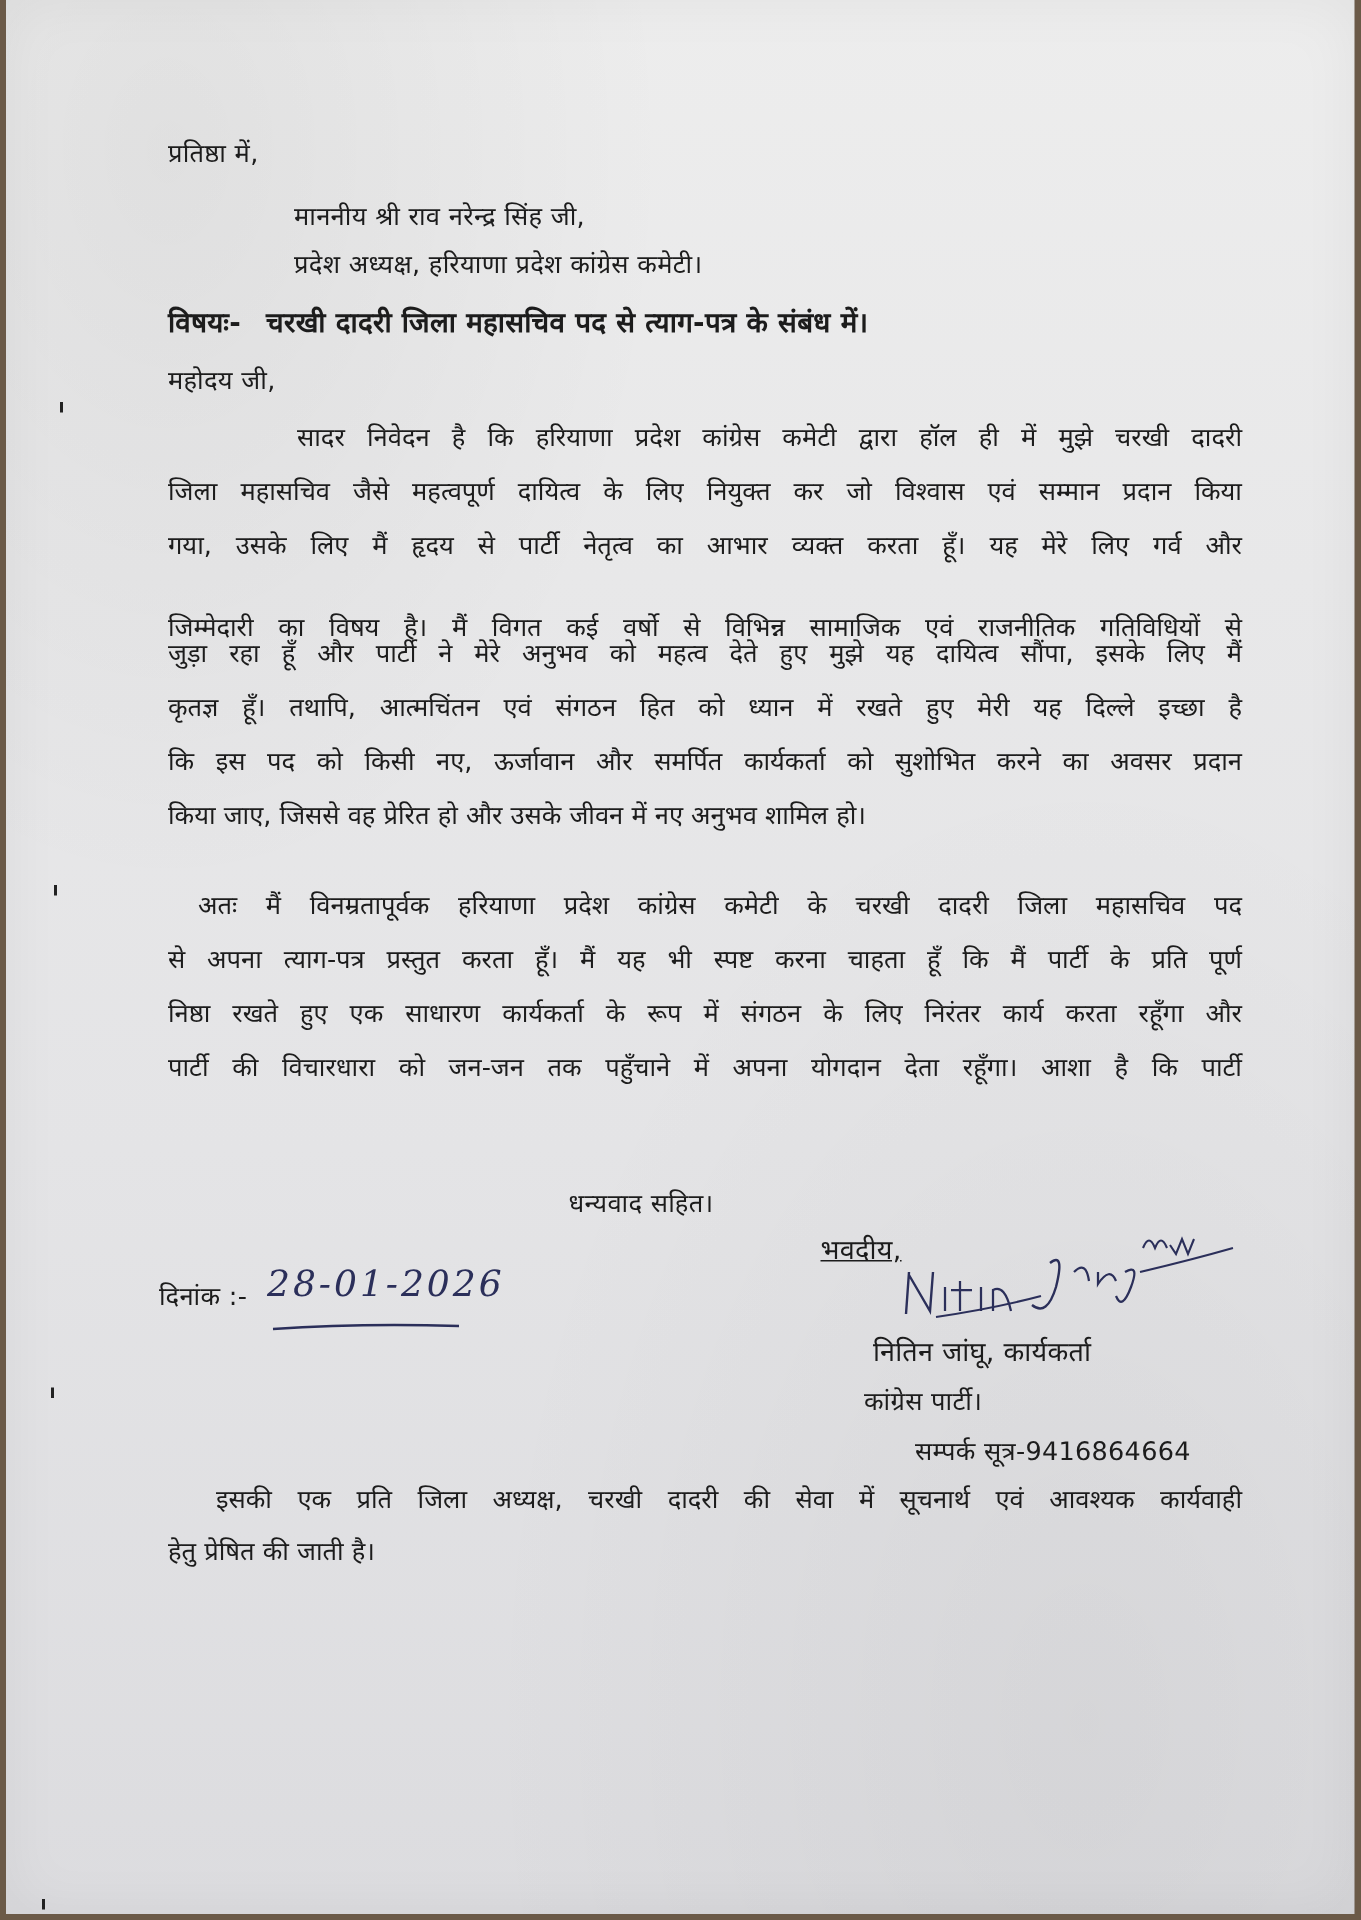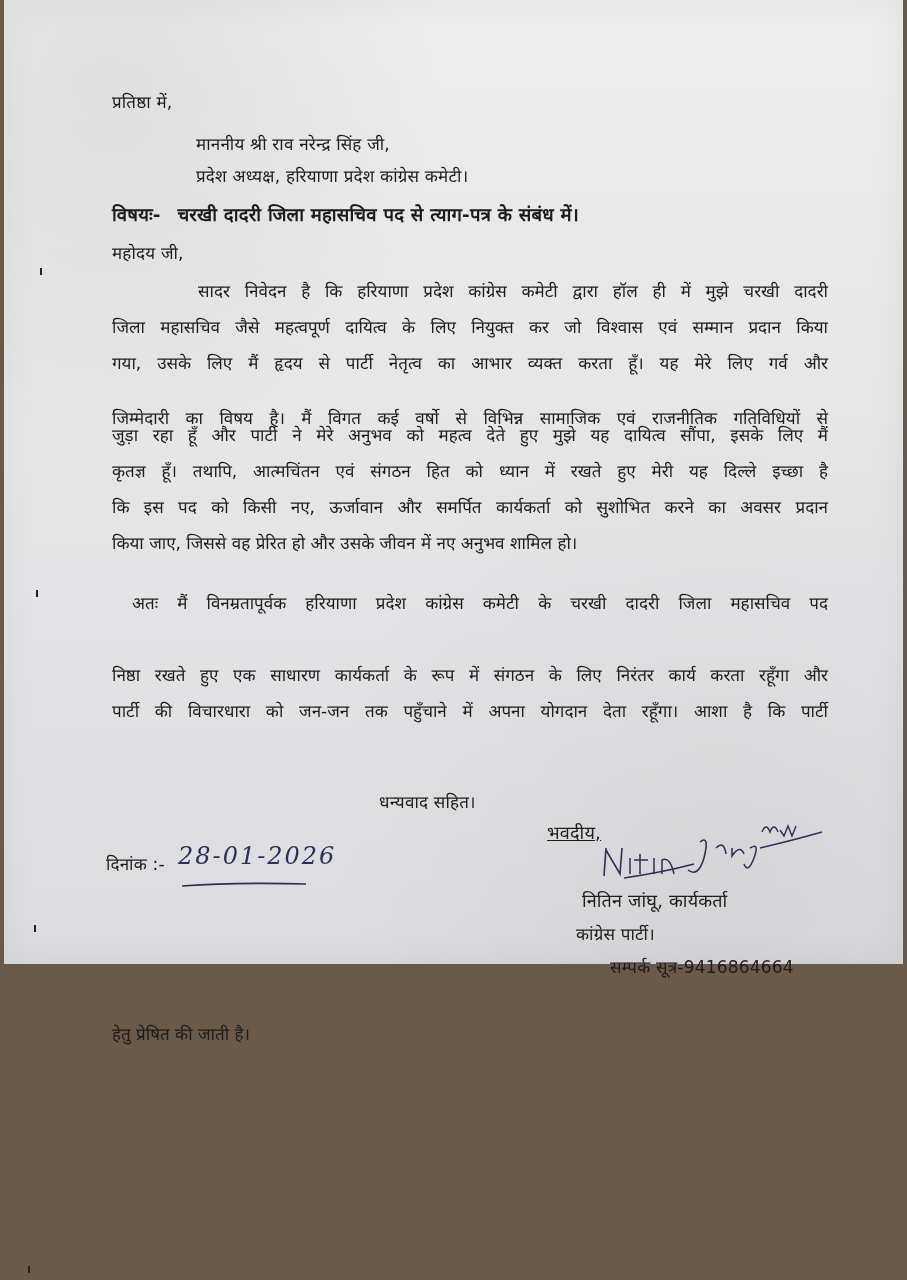--- a/index.html
+++ b/index.html
@@ -8,21 +8,21 @@
       width: 907px;
       height: 1280px;
       overflow: hidden;
       background: #6b5a48;
     }
     .paper {
       position: absolute;
       left: 4px;
       top: 0;
       width: 899px;
-      height: 964px;
+      height: 1276px;
       background: linear-gradient(180deg, #ededed 0%, #e8e8e9 30%, #e4e4e6 60%, #dcdcdf 100%);
       box-shadow: inset 0 0 40px rgba(0,0,0,0.05);
       font-family: "DejaVu Sans", "Liberation Sans", sans-serif;
       color: #1c1c1c;
     }
     .paper:before {
       content: "";
       position: absolute;
       inset: 0;
       background:
@@ -83,20 +83,21 @@
   <div class="body-line" style="left:194px; width:630px; top:279px;">सादर निवेदन है कि हरियाणा प्रदेश कांग्रेस कमेटी द्वारा हॉल ही में मुझे चरखी दादरी</div>
   <div class="body-line" style="top:315px;">जिला महासचिव जैसे महत्वपूर्ण दायित्व के लिए नियुक्त कर जो विश्वास एवं सम्मान प्रदान किया</div>
   <div class="body-line" style="top:351px;">गया, उसके लिए मैं हृदय से पार्टी नेतृत्व का आभार व्यक्त करता हूँ। यह मेरे लिए गर्व और</div>
   <div class="body-line" style="top:406px;">जिम्मेदारी का विषय है। मैं विगत कई वर्षो से विभिन्न सामाजिक एवं राजनीतिक गतिविधियों से</div>
   <div class="body-line" style="top:423px;">जुड़ा रहा हूँ और पार्टी ने मेरे अनुभव को महत्व देते हुए मुझे यह दायित्व सौंपा, इसके लिए मैं</div>
   <div class="body-line" style="top:459px;">कृतज्ञ हूँ। तथापि, आत्मचिंतन एवं संगठन हित को ध्यान में रखते हुए मेरी यह दिल्ले इच्छा है</div>
   <div class="body-line" style="top:495px;">कि इस पद को किसी नए, ऊर्जावान और समर्पित कार्यकर्ता को सुशोभित करने का अवसर प्रदान</div>
   <div class="body-line last-line" style="top:531px;">किया जाए, जिससे वह प्रेरित हो और उसके जीवन में नए अनुभव शामिल हो।</div>
 
   <div class="body-line" style="left:128px; width:696px; top:591px;">अतः मैं विनम्रतापूर्वक हरियाणा प्रदेश कांग्रेस कमेटी के चरखी दादरी जिला महासचिव पद</div>
+  <div class="body-line" style="top:627px;">से अपना त्याग-पत्र प्रस्तुत करता हूँ। मैं यह भी स्पष्ट करना चाहता हूँ कि मैं पार्टी के प्रति पूर्ण</div>
   <div class="body-line" style="top:663px;">निष्ठा रखते हुए एक साधारण कार्यकर्ता के रूप में संगठन के लिए निरंतर कार्य करता रहूँगा और</div>
   <div class="body-line" style="top:699px;">पार्टी की विचारधारा को जन-जन तक पहुँचाने में अपना योगदान देता रहूँगा। आशा है कि पार्टी</div>
 
   <div class="line" style="left:375px; top:790px;">धन्यवाद सहित।</div>
 
   <div class="line" style="left:102px; top:852px;">दिनांक :-</div>
   <div class="handwriting" style="left:174px; top:842px; font-size:24px; letter-spacing:2px;">28-01-2026</div>
   <svg style="position:absolute; left:176px; top:880px;" width="130" height="10">
     <path d="M2 6 Q60 2 126 4" stroke="#2b2f5a" stroke-width="1.6" fill="none"></path>
   </svg>
@@ -109,19 +110,20 @@
     <path d="M106 24 Q116 16 110 40 Q104 60 94 52" stroke="#2b2f5a" stroke-width="1.6" fill="none"></path>
     <path d="M122 30 Q130 22 132 36 M138 30 L138 38 Q146 26 150 36 M156 30 Q166 24 160 40 Q154 56 150 46" stroke="#2b2f5a" stroke-width="1.5" fill="none"></path>
     <path d="M168 14 Q172 4 176 14 Q180 4 184 14 M186 12 L190 18 L194 8 L198 18 L202 8" stroke="#2b2f5a" stroke-width="1.4" fill="none"></path>
     <path d="M166 30 Q200 22 228 14" stroke="#2b2f5a" stroke-width="1.4" fill="none"></path>
   </svg>
 
   <div class="line" style="left:578px; top:888px; font-size:18px;">नितिन जांघू, कार्यकर्ता</div>
   <div class="line" style="left:572px; top:922px; font-size:17px;">कांग्रेस पार्टी।</div>
   <div class="line" style="left:606px; top:955px; font-size:17px;">सम्पर्क सूत्र-9416864664</div>
 
+  <div class="body-line" style="left:140px; width:684px; top:987px;">इसकी एक प्रति जिला अध्यक्ष, चरखी दादरी की सेवा में सूचनार्थ एवं आवश्यक कार्यवाही</div>
   <div class="body-line last-line" style="top:1022px;">हेतु प्रेषित की जाती है।</div>
 
   <div class="margin-mark" style="left:36px; top:268px;"></div>
   <div class="margin-mark" style="left:32px; top:590px;"></div>
   <div class="margin-mark" style="left:30px; top:925px;"></div>
   <div class="margin-mark" style="left:24px; top:1266px;"></div>
 </div>
 
 </body></html>

